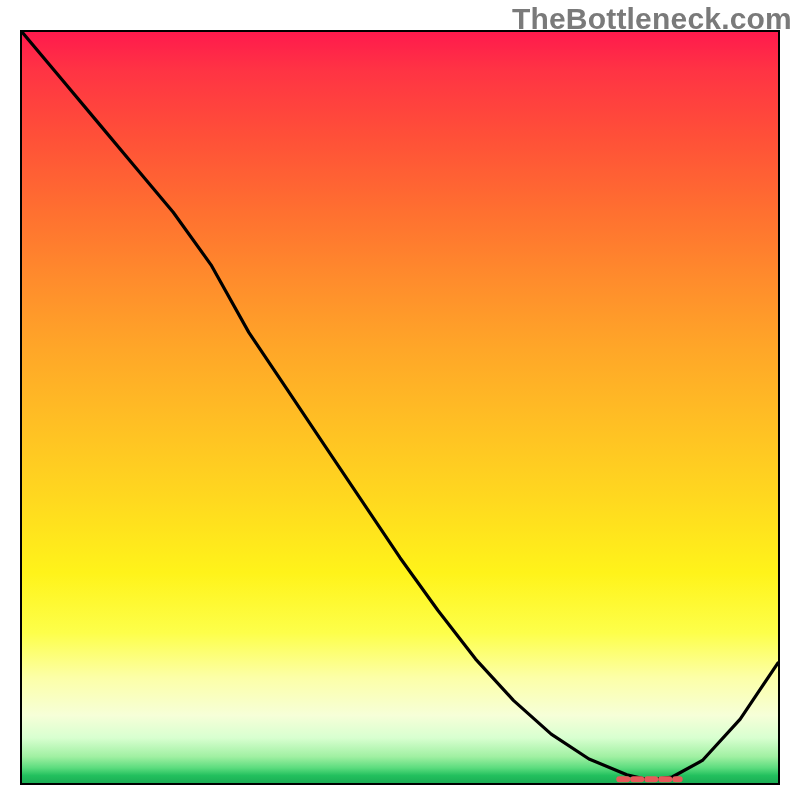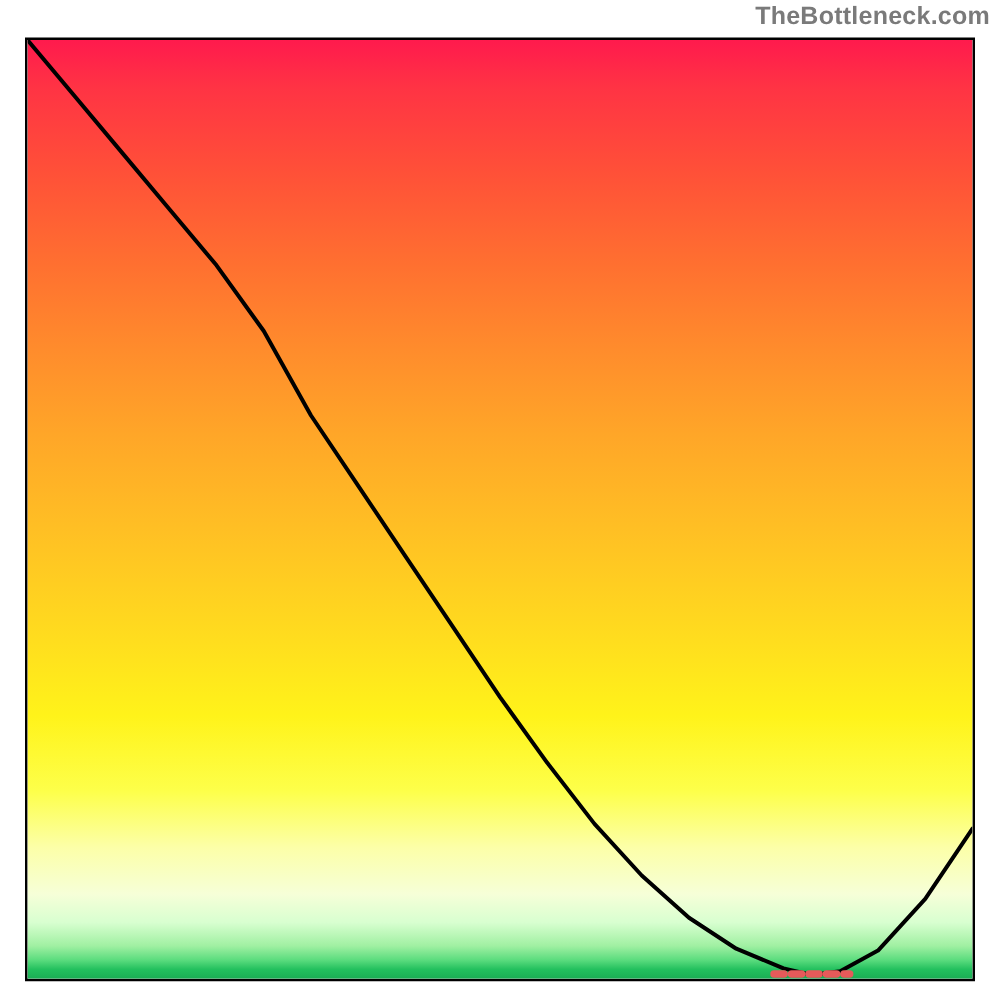--- a/index.html
+++ b/index.html
@@ -13,21 +13,21 @@
   }
   .page {
     position: relative;
     width: 800px;
     height: 800px;
   }
   .watermark {
     position: absolute;
     top: 2px;
     right: 8px;
-    font-size: 20px;
+    font-size: 30px;
     font-weight: 600;
     color: #7a7a7a;
     letter-spacing: 0.2px;
     margin-left: 34px;
   }
   .plot-frame {
     position: absolute;
     left: 20px;
     top: 30px;
     width: 760px;

